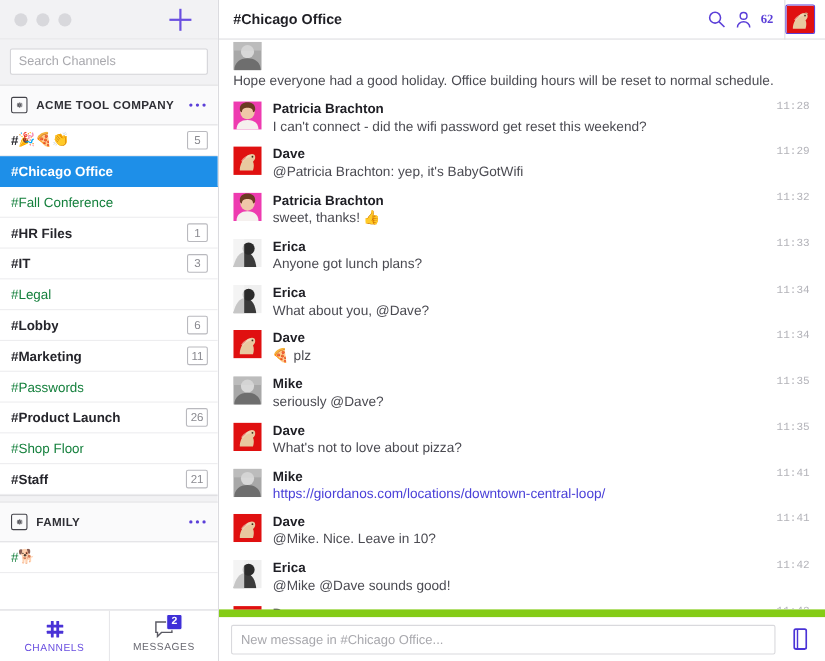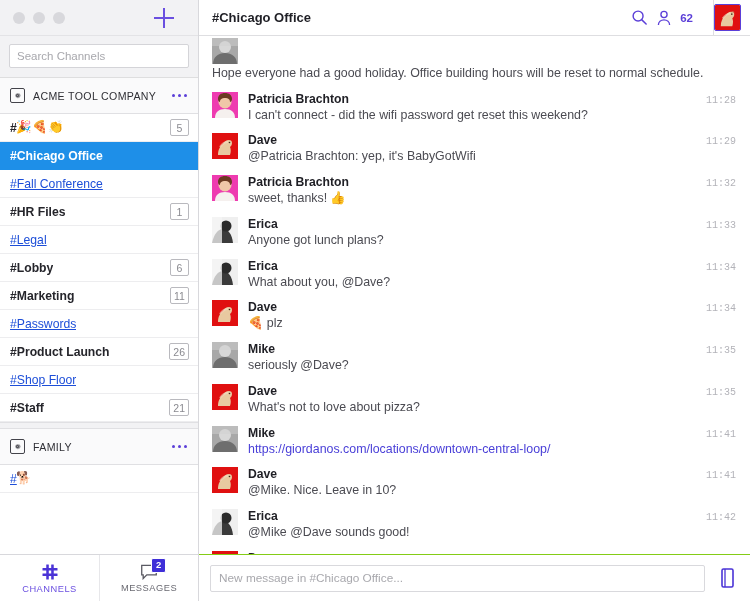--- a/index.html
+++ b/index.html
@@ -79,21 +79,21 @@
     width: 15px; height: 15px;
     border: 1.3px solid #43434a;
     border-radius: 2px;
     display: flex; align-items: center; justify-content: center;
     flex: 0 0 auto;
     margin-right: 8px;
   }
   .gear-sq svg { display: block; }
   .team-name {
     font-size: 10.6px;
-    font-weight: normal;
+    font-weight: bold;
     letter-spacing: 0.35px;
     color: #2f2f35;
   }
   .dots {
     margin-left: auto;
     display: flex; gap: 2.5px;
   }
   .dots i { width: 3.4px; height: 3.4px; border-radius: 50%; background: #5b3fd8; display:block; }
 
   .chan-scroll {
@@ -109,21 +109,21 @@
     border-bottom: 1px solid #ededef;
     cursor: default;
   }
   .chan-label {
     font-size: 12.2px;
     color: #25252b;
     font-weight: bold;
     white-space: nowrap;
     overflow: hidden;
   }
-  .chan.read .chan-label { color: #1d4ed8; font-weight: normal; text-decoration: underline; }
+  .chan.read .chan-label { color: #15803d; font-weight: normal; }
   .chan.active { background: #1e8fe8; border-bottom-color: #1e8fe8; }
   .chan.active .chan-label { color: #ffffff; font-weight: bold; }
   .badge {
     margin-left: auto;
     min-width: 19px; height: 17px;
     border: 1px solid #b9b9be;
     border-radius: 2px;
     background: #fff;
     color: #8a8a90;
     font-size: 10.5px;
@@ -180,21 +180,21 @@
   .main-header {
     height: 36px;
     border-bottom: 1px solid #dedee1;
     display: flex;
     align-items: center;
     padding: 0 0 0 13px;
     background: #fff;
     flex: 0 0 auto;
   }
   .chan-title { font-size: 13px; font-weight: bold; color: #1f1f25; }
-  .hdr-right { margin-left: auto; display: flex; align-items: center; gap: 9px; padding-right: 20px;}
+  .hdr-right { margin-left: auto; display: flex; align-items: center; gap: 9px; padding-right: 10px; font-family: Liberation Serif, serif;}
   .member-count { font-size: 11.5px; color: #5b3fd8; font-weight: bold; }
   .hdr-avatar {
     width: 27px; height: 27px;
     border: 1.5px solid #5b3fd8;
     border-radius: 2px;
     overflow: hidden;
     margin-right: 9px;
     flex: 0 0 auto;
   }
   .hdr-sep { width: 1px; height: 36px; background: #dedee1; }
@@ -212,41 +212,41 @@
   }
   .msg.cont { padding-top: 2px; flex-direction: column; }
   .avatar {
     width: 26px; height: 26px;
     flex: 0 0 auto;
     margin-right: 10px;
     overflow: hidden;
     position: relative;
   }
   .msg-body { flex: 1 1 auto; min-width: 0; }
-  .msg-top { display: flex; align-items: flex-end; }
+  .msg-top { display: flex; align-items: flex-start; }
   .author { font-size: 12.2px; font-weight: bold; color: #1f1f25; }
   .time {
     margin-left: auto;
     font-size: 10px;
     color: #b3b3b9;
     font-family: "Liberation Mono", monospace;
     flex: 0 0 auto;
     padding-left: 10px;
   }
   .text {
     font-size: 12.4px;
     color: #4b4b52;
     line-height: 1.35;
     margin-top: 1px;
     word-wrap: break-word;
   }
   .text a, .link { color: #4a40d8; text-decoration: none; }
 
   .composer {
-    border-top: 1px solid #84cc16;
+    border-top: 7px solid #84cc16;
     height: 47px;
     display: flex;
     align-items: center;
     padding: 0 10px 0 11px;
     background: #fff;
     flex: 0 0 auto;
   }
   .composer-input {
     flex: 1 1 auto;
     height: 27px;
@@ -312,20 +312,24 @@
       </div>
       <div class="chan active">
         <span class="chan-label">#Chicago Office</span>
       </div>
       <div class="chan read">
         <span class="chan-label">#Fall Conference</span>
       </div>
       <div class="chan">
         <span class="chan-label">#HR Files</span>
         <span class="badge">1</span>
+      </div>
+      <div class="chan">
+        <span class="chan-label">#IT</span>
+        <span class="badge">3</span>
       </div>
       <div class="chan read">
         <span class="chan-label">#Legal</span>
       </div>
       <div class="chan">
         <span class="chan-label">#Lobby</span>
         <span class="badge">6</span>
       </div>
       <div class="chan">
         <span class="chan-label">#Marketing</span>

